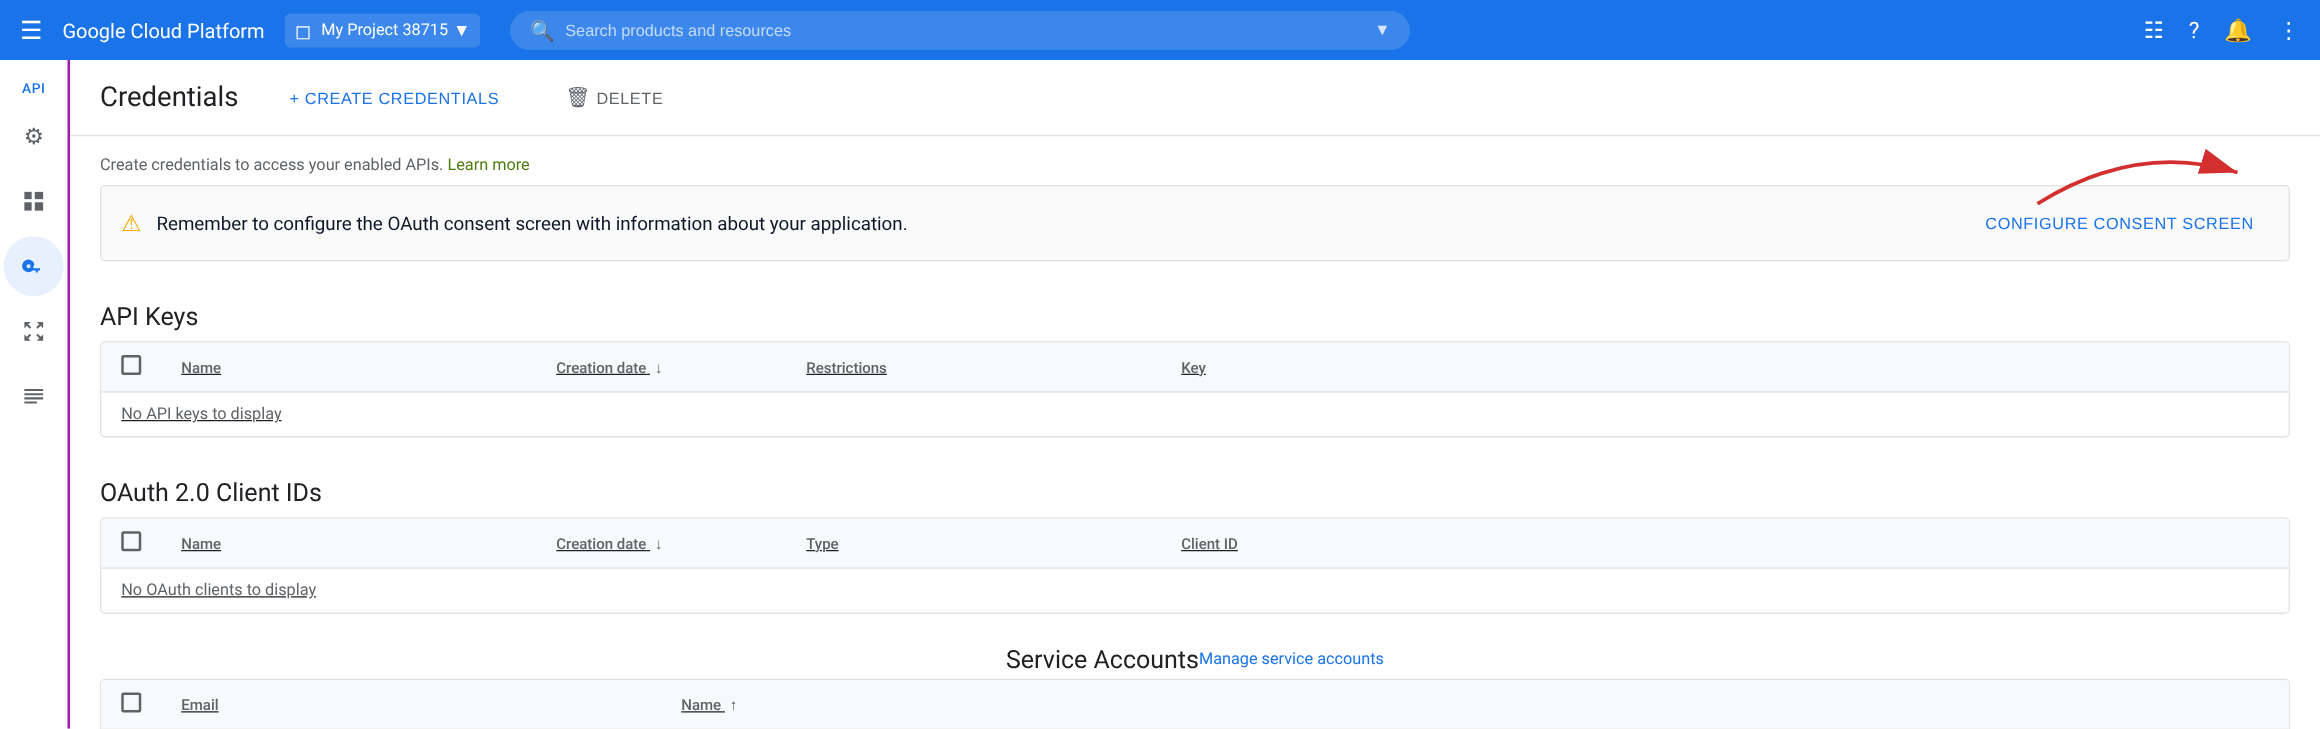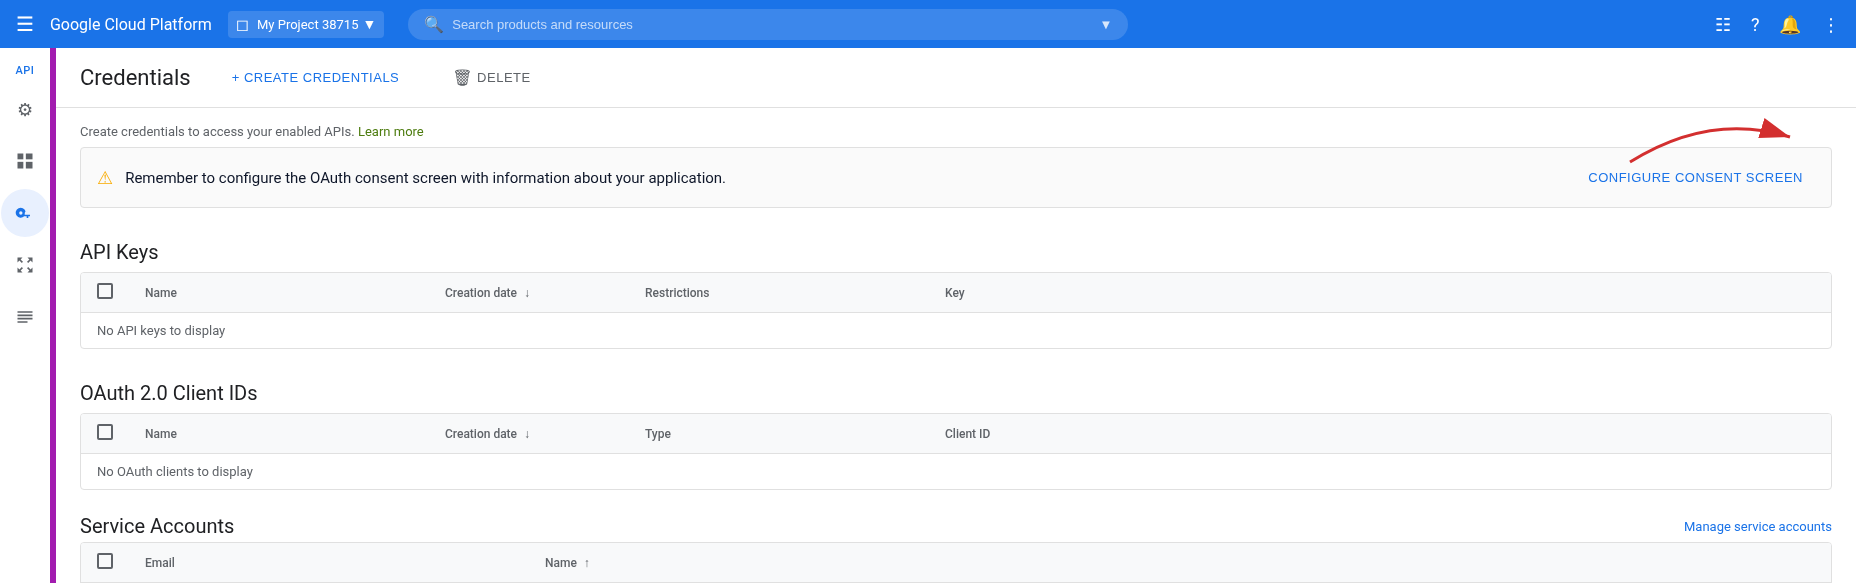--- a/index.html
+++ b/index.html
@@ -33,21 +33,21 @@
     .search-icon { color: rgba(255,255,255,0.8); font-size: 16px; }
     .nav-expand-icon { color: rgba(255,255,255,0.8); margin-left: auto; cursor: pointer; }
     .top-nav-right { display: flex; align-items: center; gap: 4px; margin-left: auto; }
     .nav-icon-btn { color: #fff; padding: 8px; cursor: pointer; font-size: 18px; border-radius: 50%; }
 
     
     .layout { display: flex; height: calc(100vh - 48px); min-height: 535px; }
 
     
     .sidebar {
-      width: 56px; background: #fff; border-right: 6px solid #a21caf;
+      width: 56px; background: #fff; border-right: 2px solid #a21caf;
       display: flex; flex-direction: column; align-items: center; padding-top: 8px; gap: 4px;
       flex-shrink: 0;
     }
     .sidebar-api-label {
       font-size: 11px; font-weight: 500; color: #1a73e8; padding: 8px 4px 4px;
       text-align: center; letter-spacing: 0.5px;
     }
     .sidebar-item {
       width: 48px; height: 48px; display: flex; align-items: center; justify-content: center;
       border-radius: 24px; cursor: pointer; color: #5f6368; font-size: 18px;
@@ -93,29 +93,29 @@
       color: #1a73e8; font-size: 13px; font-weight: 500;
       border: none; background: transparent; cursor: pointer;
       padding: 8px 12px; border-radius: 4px; text-transform: uppercase;
       letter-spacing: 0.5px; white-space: nowrap;
     }
 
     
     .section { padding: 0 24px; margin-bottom: 8px; }
     .section-title { font-size: 20px; font-weight: 400; color: #202124; padding: 16px 0 8px; }
     .section-header-row {
-      display: flex; align-items: center; justify-content: space-between;
+      display: flex; align-items: center; justify-content: center;
       padding: 8px 0 4px;
       margin-top: 12px;
     }
     .manage-link { color: #1a73e8; font-size: 13px; text-decoration: none; }
 
     
     .table-container { border: 1px solid #e0e0e0; border-radius: 4px; overflow: hidden; margin-bottom: 16px; }
-    .table { width: 100%; border-collapse: collapse; }
+    .table { width: 100%; border-collapse: collapse; text-decoration: underline; }
     .table th {
       background: #f8f9fa; text-align: left; padding: 10px 16px;
       font-size: 12px; font-weight: 500; color: #5f6368;
       border-bottom: 1px solid #e0e0e0; white-space: nowrap;
     }
     .table td {
       padding: 10px 16px; font-size: 13px; color: #5f6368;
       border-bottom: 1px solid #e0e0e0;
     }
     .table tr:last-child td { border-bottom: none; }

